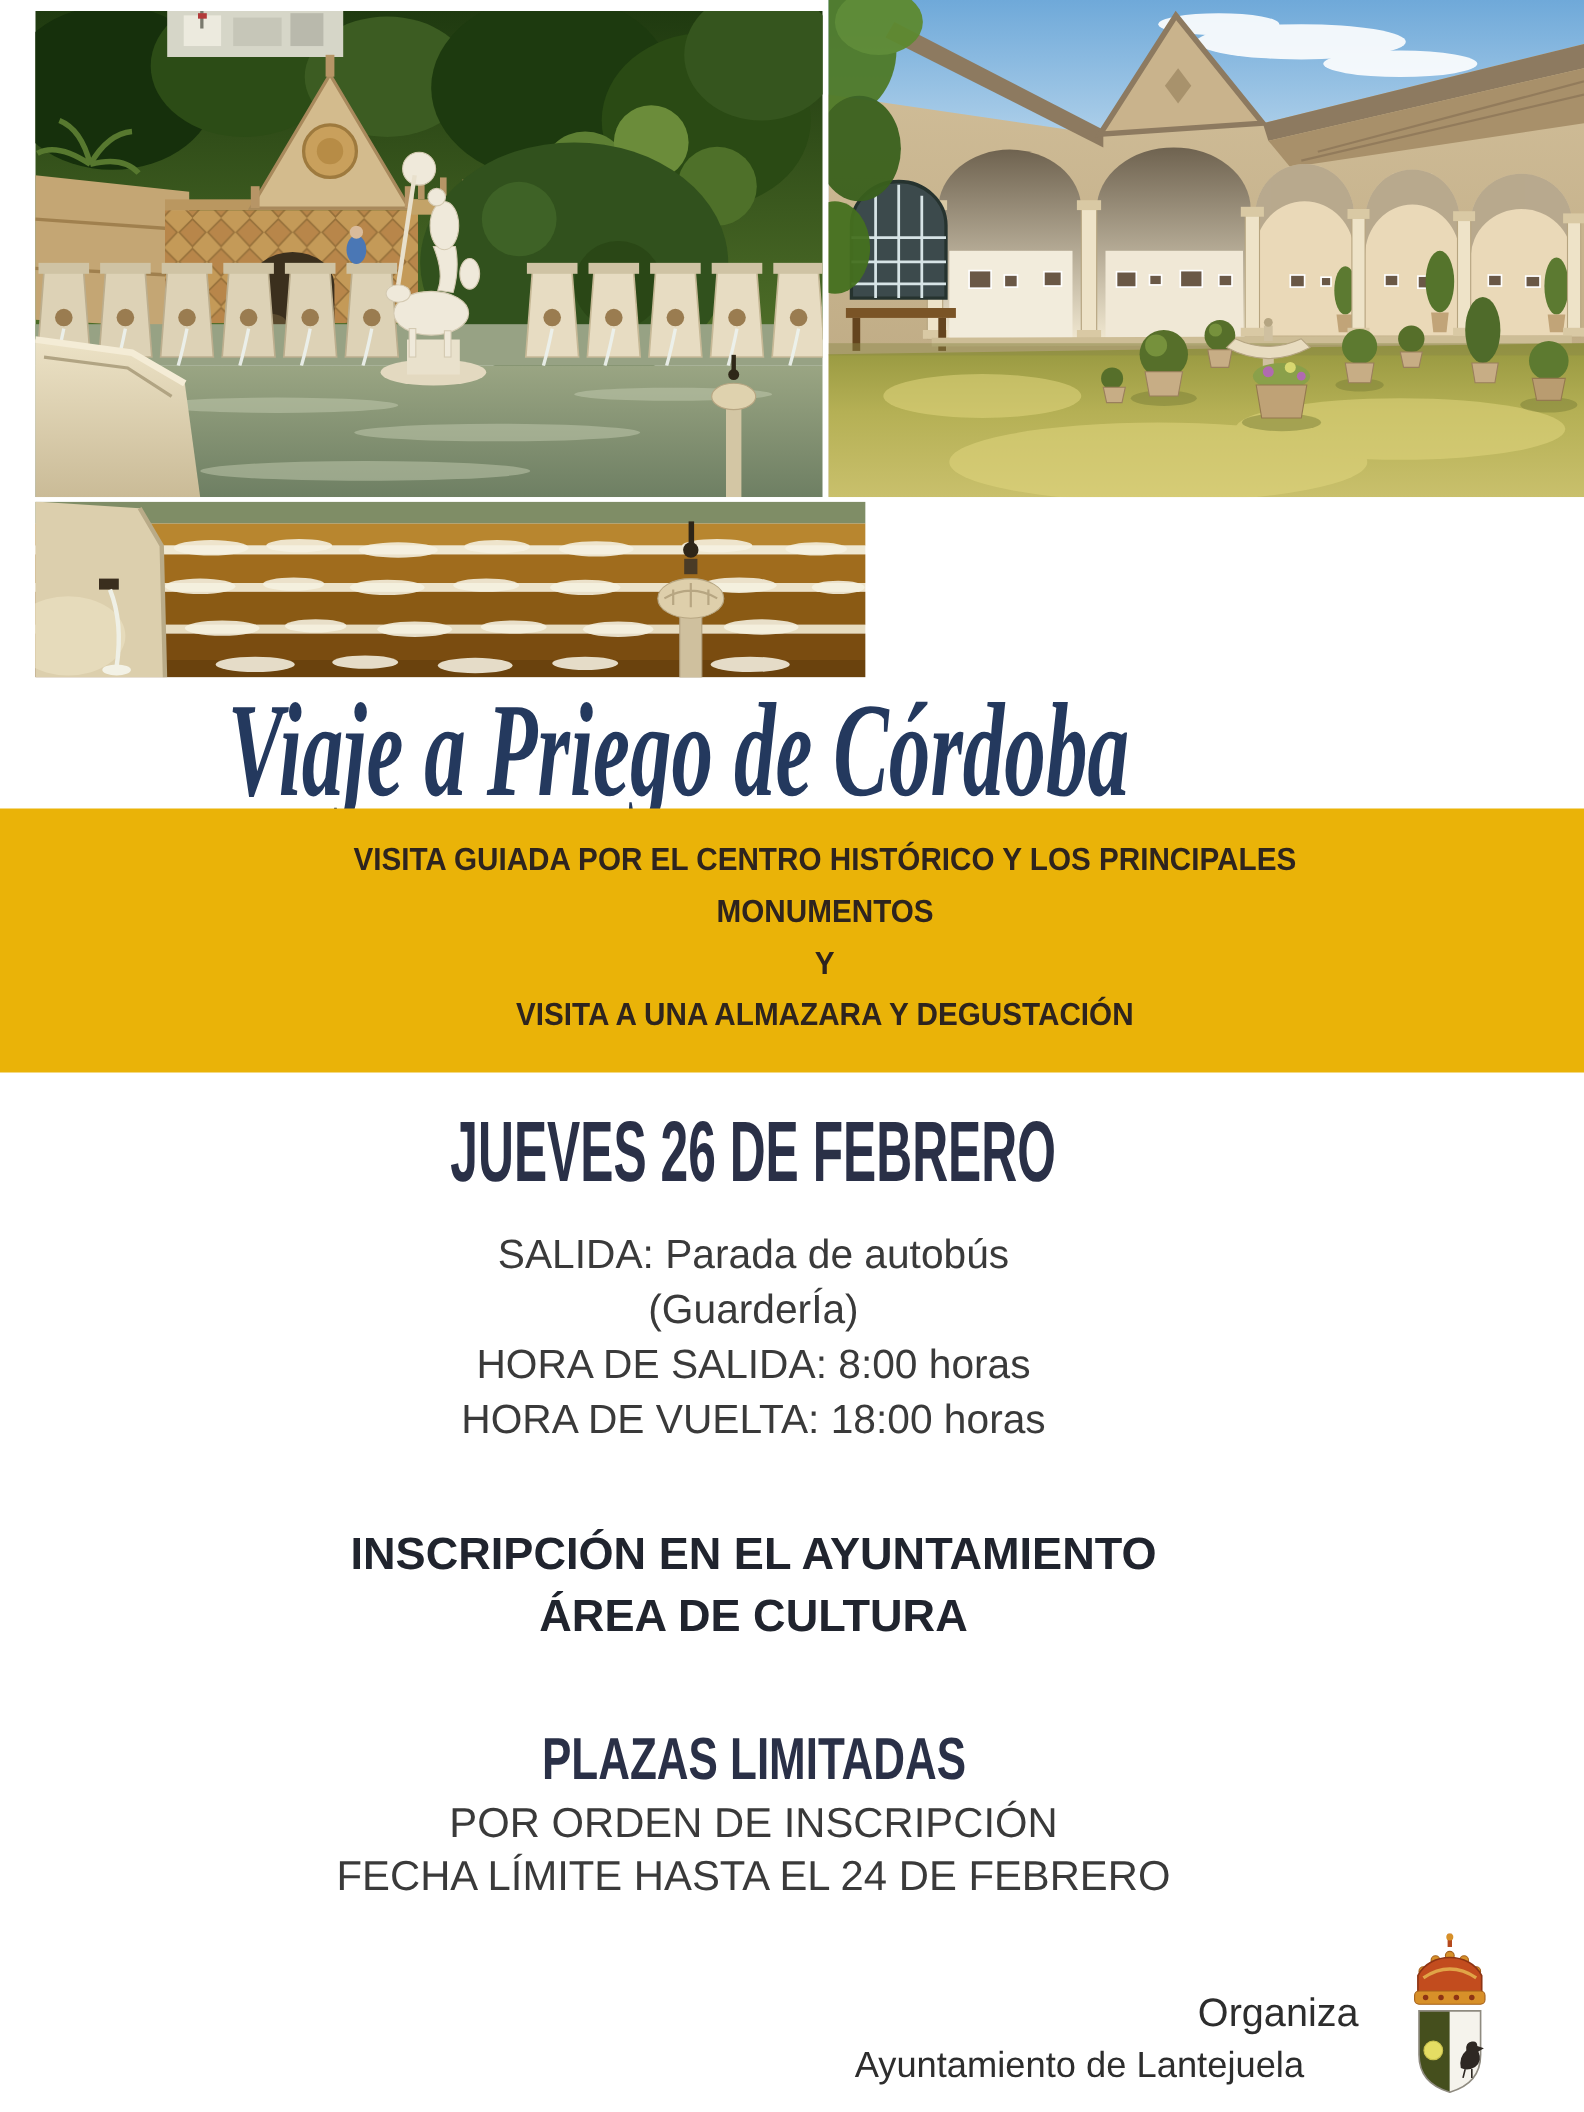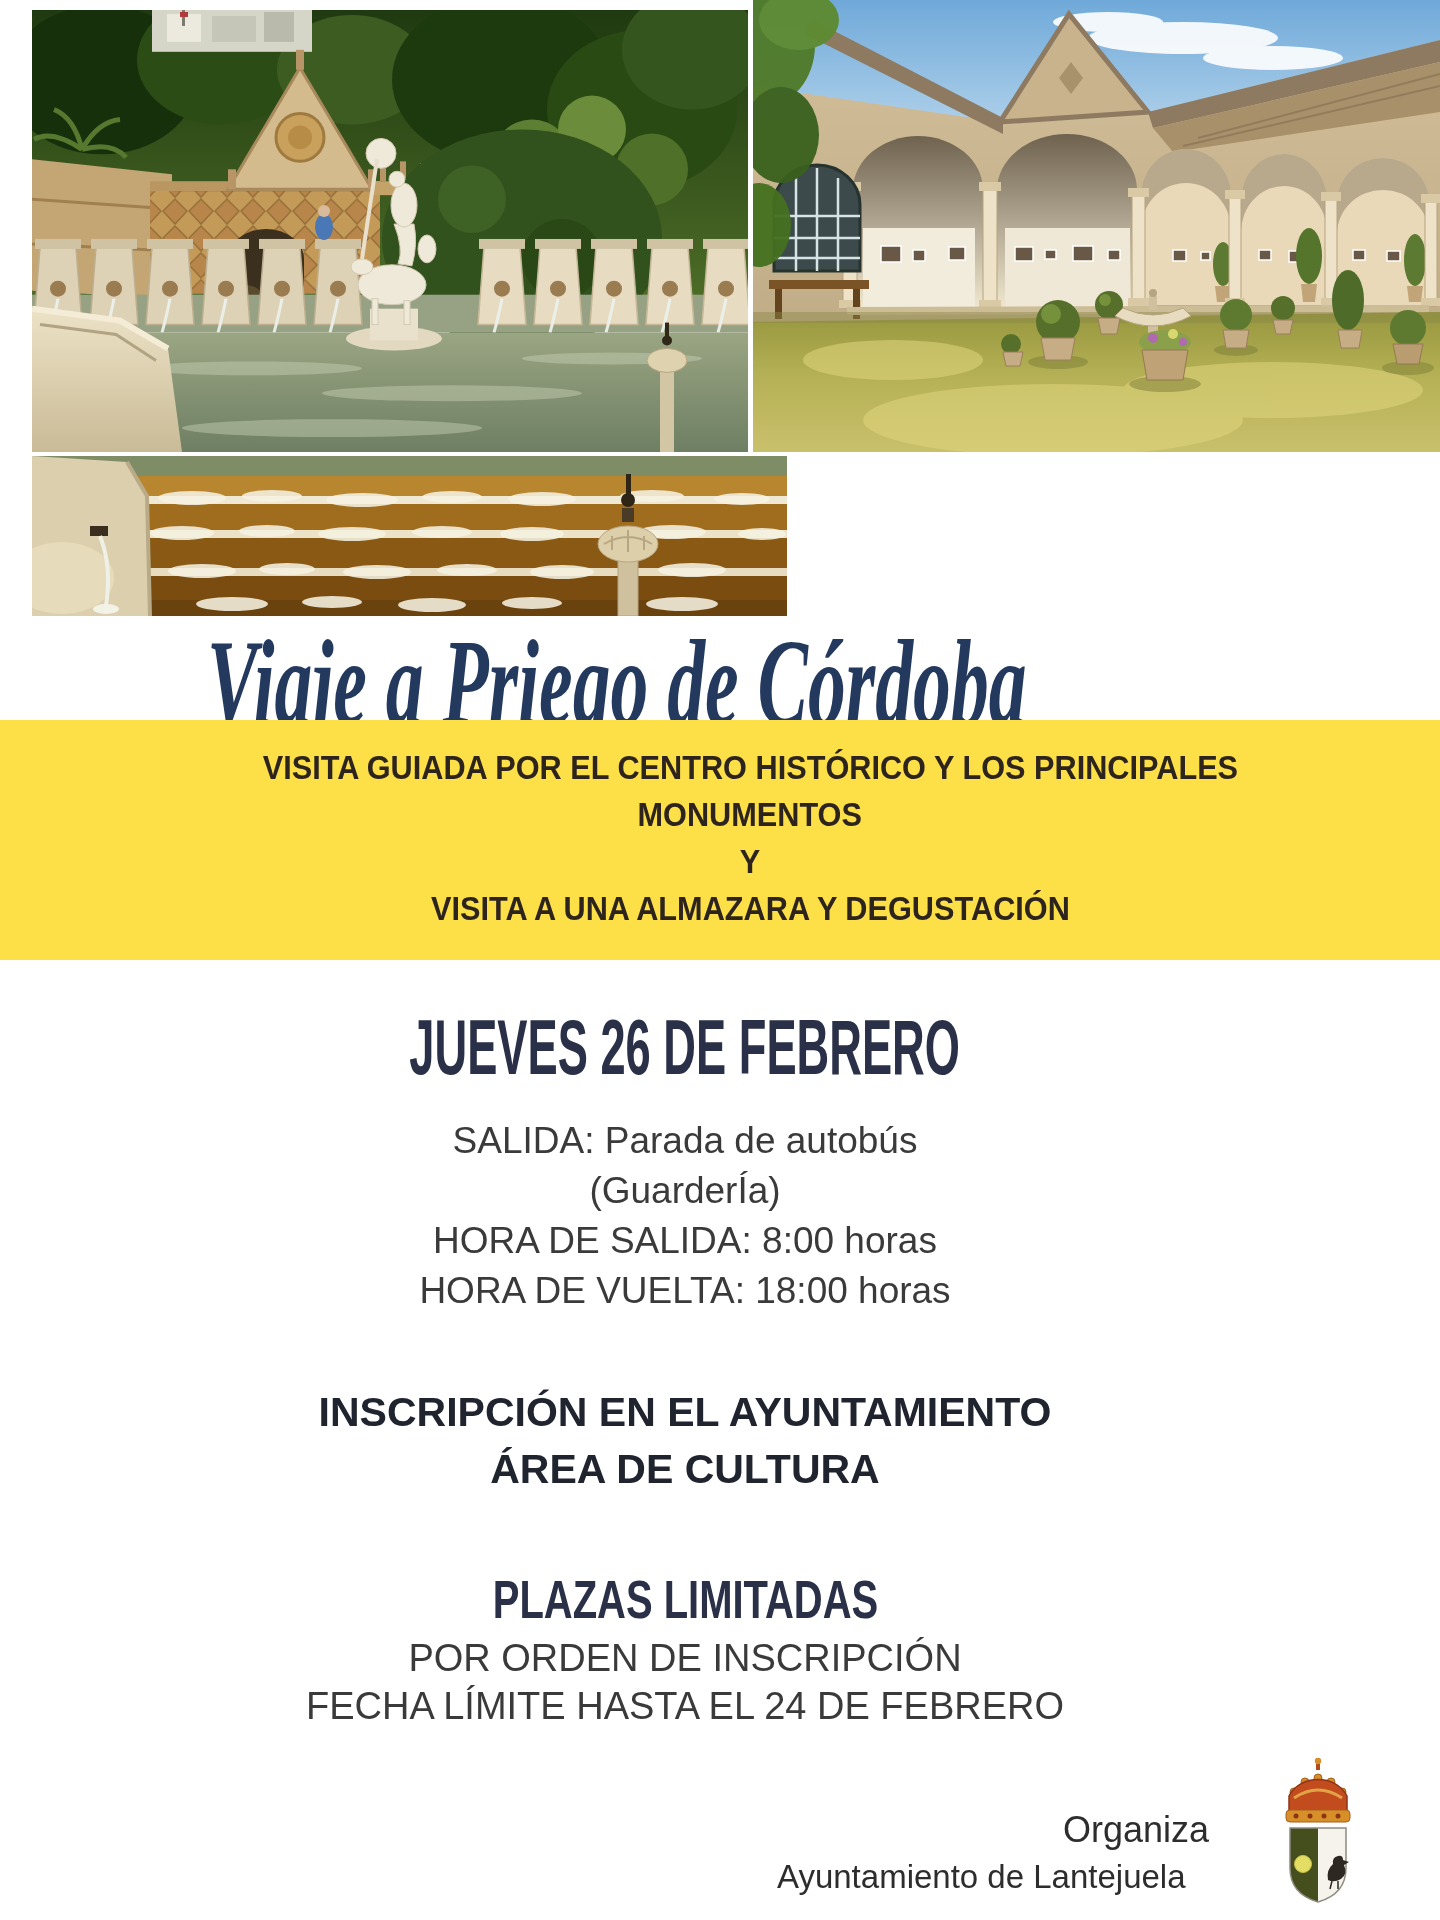--- a/index.html
+++ b/index.html
@@ -11,42 +11,42 @@
   .photo-courtyard{left:753px;top:0px;width:687px;height:452px;}
   .photo-waterfall{left:32px;top:456px;width:755px;height:160px;}
 
   .sx{display:inline-block;transform-origin:50% 50%;white-space:nowrap;}
 
   .title{position:absolute;left:-103px;top:618px;width:1440px;margin:0;text-align:center;
          font-family:"Liberation Serif", serif;font-style:italic;font-weight:bold;
          font-size:122px;line-height:130px;color:#24395e;}
   .title .sx{transform:scaleX(.62);}
 
-  .band{position:absolute;left:0;top:720px;width:1440px;height:240px;background:#fde047;
-        color:#2e241e;font-weight:bold;font-size:33px;line-height:47px;text-align:center;
+  .band{position:absolute;left:0;top:735px;width:1440px;height:240px;background:#eab308;
+        color:#2e241e;font-weight:bold;font-size:29px;line-height:47px;text-align:center;
         padding-top:24px;box-sizing:border-box;}
   .band-inner{position:relative;left:30px;}
   .band-line{white-space:pre-wrap;}
   .band-line .sx{transform:scaleX(.93);}
 
   .centered-col{position:absolute;left:-35px;width:1440px;text-align:center;}
 
   .date-heading{top:1008px;margin:0;font-size:78px;line-height:78px;font-weight:bold;color:#2a3047;}
   .date-heading .sx{transform:scaleX(.58);}
 
   .details{top:1116px;font-size:37px;line-height:50px;color:#3a3a3a;}
 
   .inscription{top:1384px;font-size:41px;line-height:57px;font-weight:bold;color:#20242e;}
 
   .plazas-heading{top:1572px;margin:0;font-size:54px;line-height:54px;font-weight:bold;color:#2a3047;}
   .plazas-heading .sx{transform:scaleX(.74);}
 
   .plazas-lines{top:1634px;font-size:38px;line-height:48px;color:#3a3a3a;}
 
-  .organizer-label{position:absolute;left:858px;top:1808px;width:556px;text-align:center;
+  .organizer-label{position:absolute;left:884px;top:1808px;width:556px;text-align:center;
                    font-size:36px;line-height:44px;color:#2d2d2d;}
   .organizer-name{position:absolute;left:777px;top:1856px;width:556px;text-align:left;
                   font-size:33px;line-height:42px;color:#2d2d2d;}
 
   .coat-of-arms{position:absolute;left:1272px;top:1756px;width:92px;height:150px;}
   .coat-of-arms svg{display:block;width:100%;height:100%;}
 </style>
 </head>
 <body>
 

